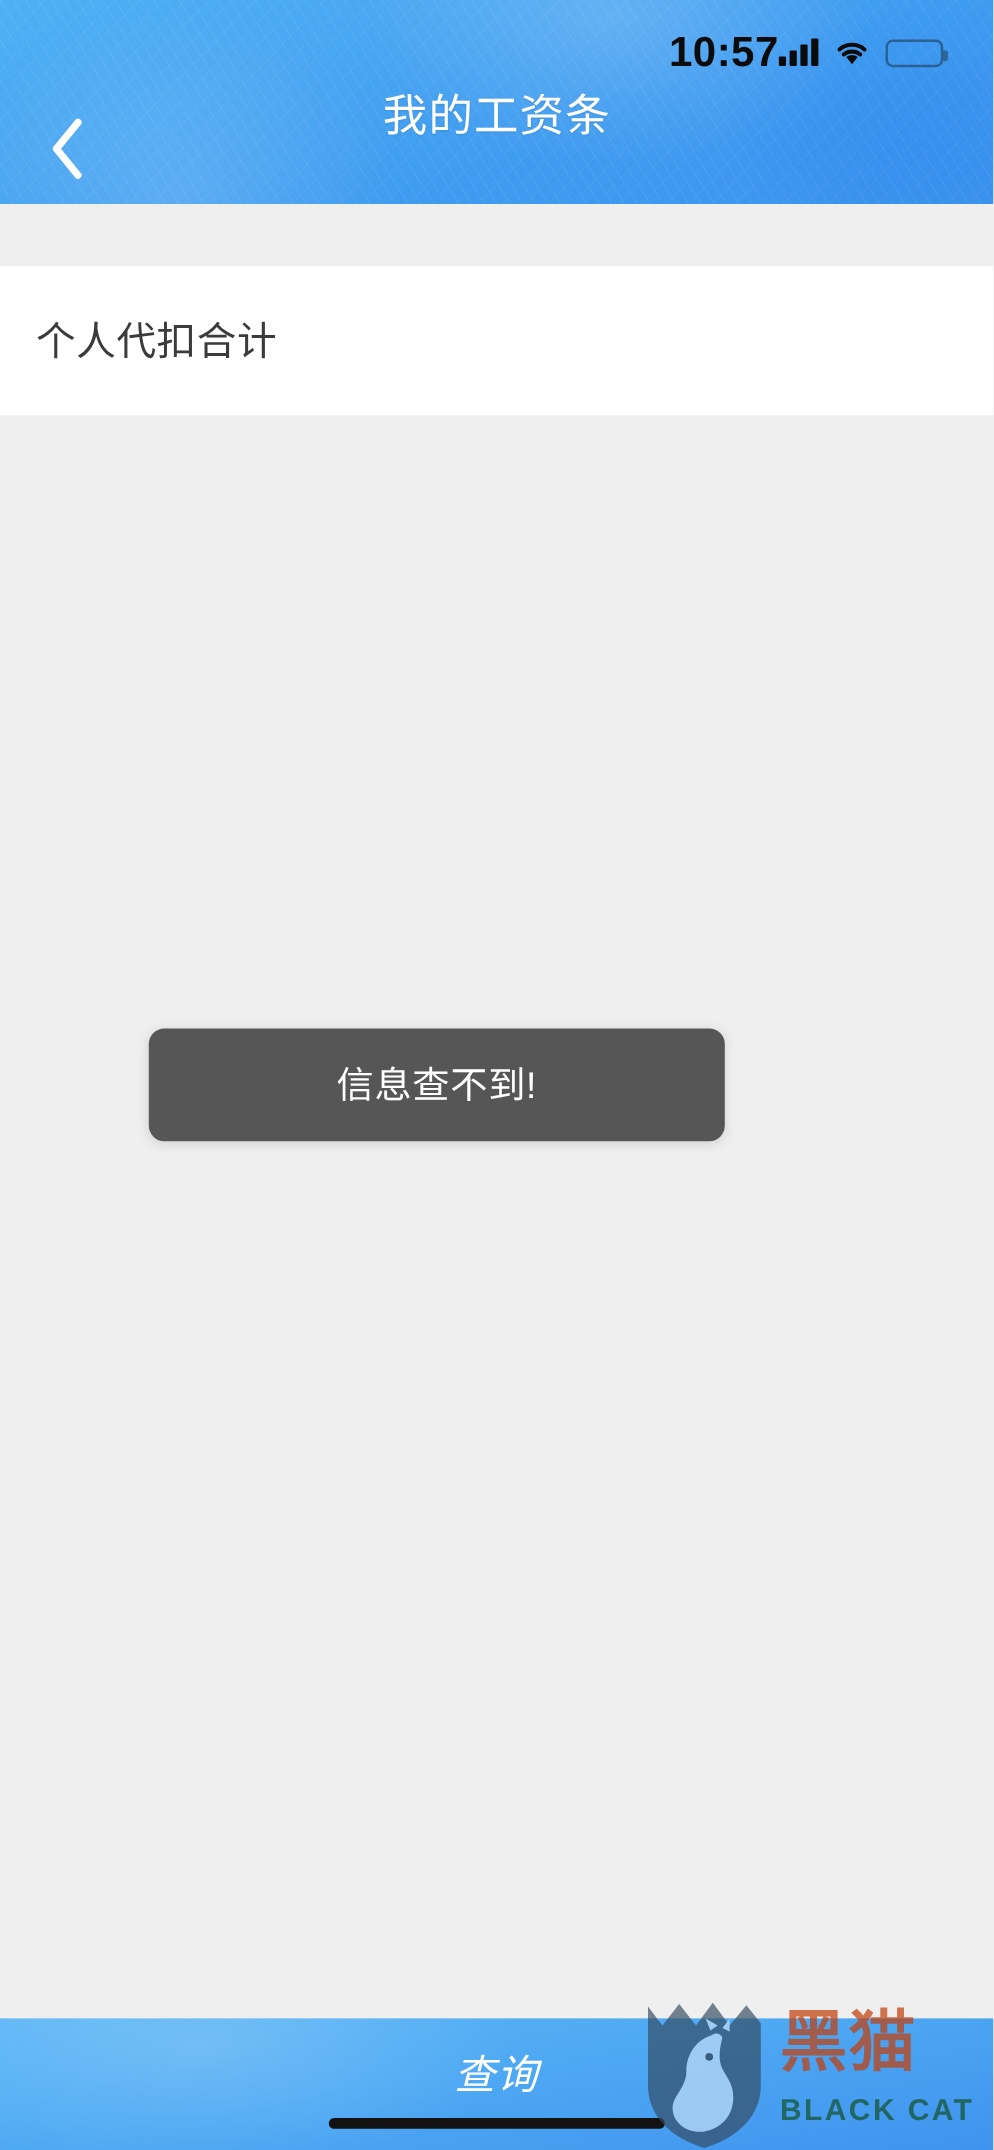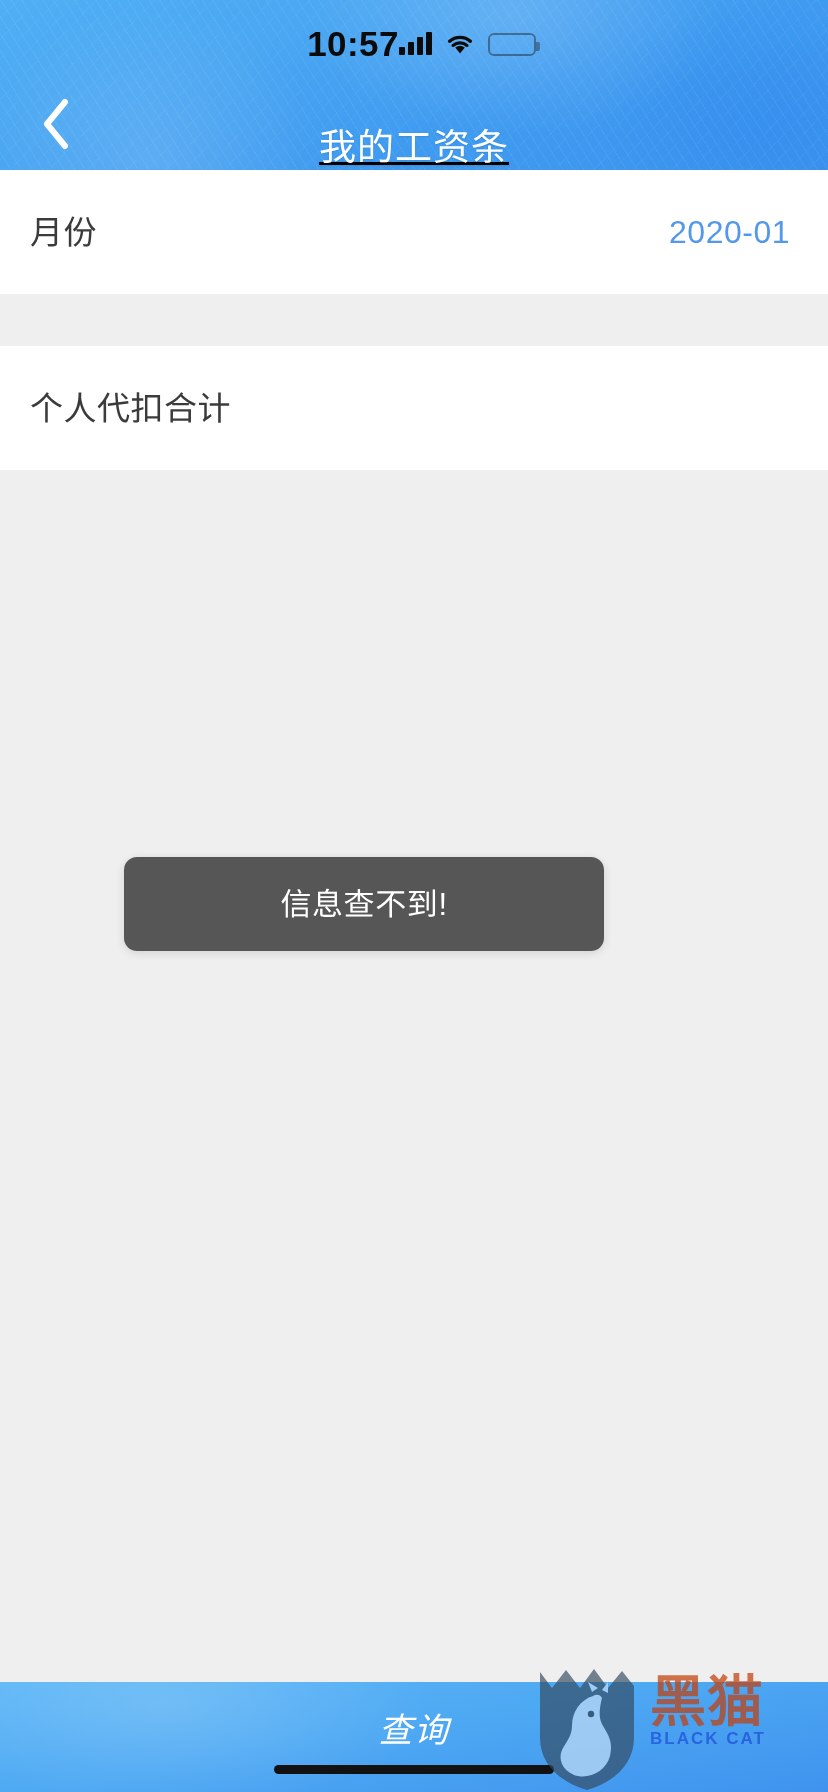--- a/index.html
+++ b/index.html
@@ -47,21 +47,21 @@
       repeating-linear-gradient(-46deg, rgba(255,255,255,0.35) 0px, rgba(255,255,255,0.35) 1px, rgba(255,255,255,0) 1px, rgba(255,255,255,0) 14px);
     pointer-events: none;
   }
 
   
   .statusbar {
     position: relative;
     height: 78px;
     display: flex;
     align-items: center;
-    justify-content: center;
+    justify-content: flex-end;
     padding: 0 42px 0 57px;
     z-index: 3;
   }
 
   .status-time {
     font-size: 35px;
     font-weight: bold;
     color: #0b0b0b;
     letter-spacing: 0.4px;
     line-height: 1;
@@ -113,23 +113,22 @@
     width: 11%;
     background: #f2342c;
     border-radius: 2px;
   }
 
   
   .navbar {
     position: relative;
     height: 92px;
     display: flex;
-    align-items: flex-end;
+    align-items: flex-start;
     z-index: 3;
-    text-decoration: underline;
   }
 
   .nav-back {
     position: absolute;
     left: 20px;
     top: 50%;
     transform: translateY(-50%);
     width: 72px;
     height: 72px;
     display: flex;
@@ -292,26 +291,26 @@
   }
   .wm-cn {
     font-size: 56px;
     font-weight: bold;
     color: #c2410c;
     line-height: 1.0;
     letter-spacing: 1px;
     opacity: 0.92;
   }
   .wm-en {
-    font-size: 17px;
+    font-size: 25px;
     font-weight: bold;
-    color: #1d4ed8;
+    color: #14532d;
     letter-spacing: 2px;
     line-height: 1.1;
-    margin-top: 0;
+    margin-top: 16px;
     opacity: 0.92;
   }
 </style>
 </head>
 <body>
 
 <div class="phone">
 
   <div class="header">
     <div class="header-texture"></div>
@@ -343,26 +342,20 @@
         <svg width="30" height="52" viewBox="0 0 30 52">
           <path d="M24 4 L6 26 L24 48" stroke="#ffffff" stroke-width="6" fill="none" stroke-linecap="round" stroke-linejoin="round"></path>
         </svg>
       </div>
       <div class="nav-title">我的工资条</div>
     </div>
   </div>
 
   <div class="content">
 
-    <div class="card">
-      <div class="row">
-        <span class="row-label">月份</span>
-        <span class="row-value">2020-01</span>
-      </div>
-    </div>
 
     <div class="gap"></div>
 
 
     <div class="gap"></div>
 
     <div class="card">
       <div class="row">
         <span class="row-label">个人代扣合计</span>
         <span class="row-value empty"></span>

